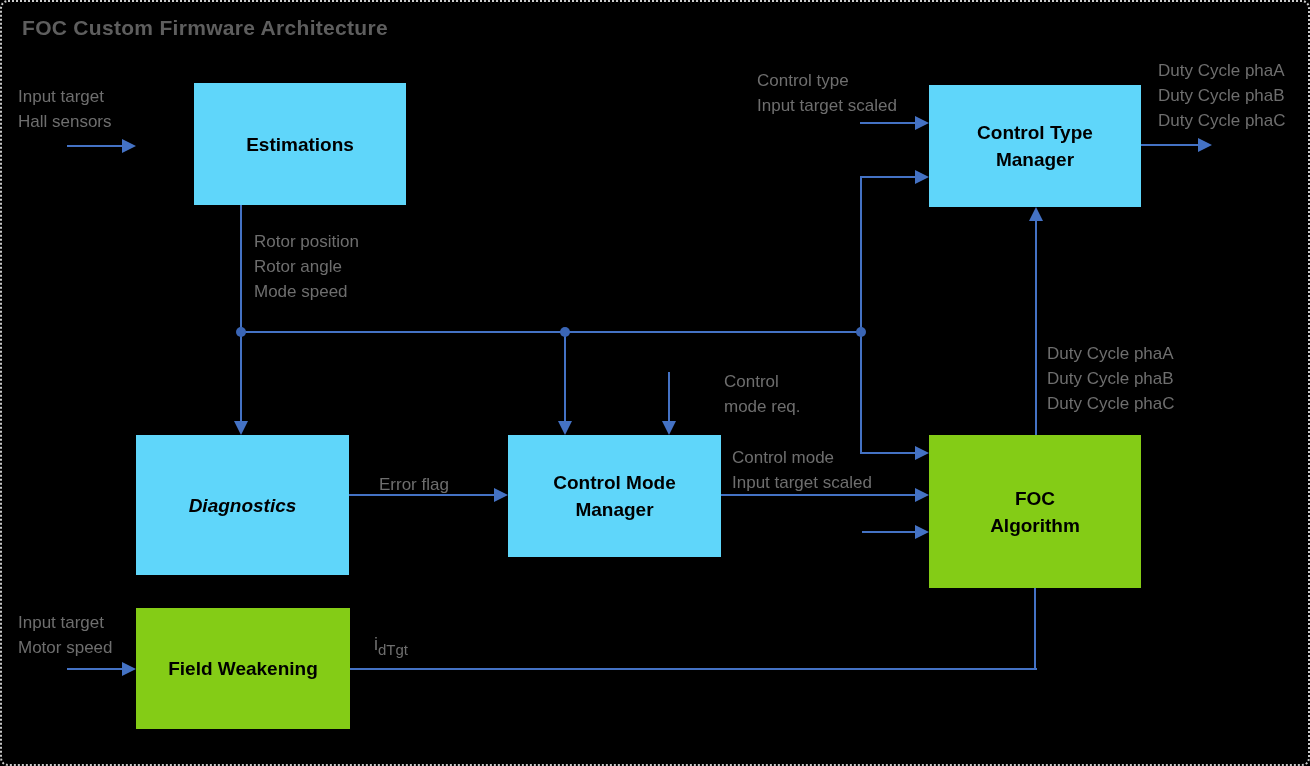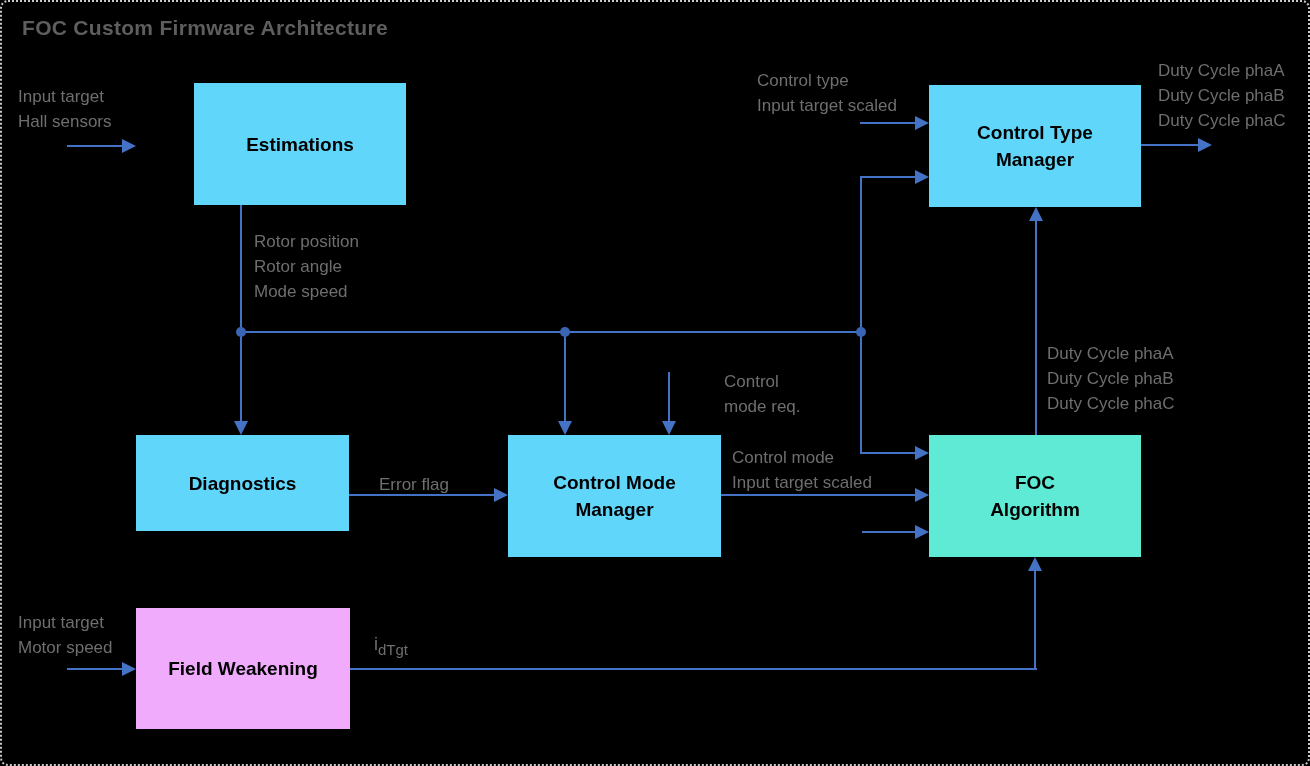--- a/index.html
+++ b/index.html
@@ -83,26 +83,26 @@
     <div class="arrow right" style="left: 913px; top: 486px;"></div>
     <div class="arrow right" style="left: 913px; top: 523px;"></div>
     <div class="arrow right" style="left: 120px; top: 660px;"></div>
     <div class="arrow up" style="left: 1026px; top: 555px;"></div>
     <div class="dot" style="left: 234px; top: 325px;"></div>
     <div class="dot" style="left: 558px; top: 325px;"></div>
     <div class="dot" style="left: 854px; top: 325px;"></div>
     <div class="node" style="left: 148px; top: 81px; width: 212px; height: 122px; background: rgb(95, 214, 250); margin-left: 44px;">Estimations</div>
     <div class="node" style="left: 927px; top: 83px; width: 212px; height: 122px; background: rgb(95, 214, 250);">Control Type
 Manager</div>
-    <div class="node" style="left: 134px; top: 433px; width: 213px; height: 96px; background: rgb(95, 214, 250);">Diagnostics</div>
+    <div class="node" style="left: 134px; top: 433px; width: 213px; height: 140px; background: rgb(95, 214, 250); font-style: italic;">Diagnostics</div>
     <div class="node" style="left: 506px; top: 433px; width: 213px; height: 122px; background: rgb(95, 214, 250);">Control Mode
 Manager</div>
-    <div class="node" style="left: 927px; top: 433px; width: 212px; height: 122px; background: #5eead4;">FOC
+    <div class="node" style="left: 927px; top: 433px; width: 212px; height: 153px; background: #84cc16;">FOC
 Algorithm</div>
-    <div class="node" style="left: 134px; top: 606px; width: 214px; height: 121px; background: #f0abfc;">Field Weakening</div>
+    <div class="node" style="left: 134px; top: 606px; width: 214px; height: 121px; background: #84cc16;">Field Weakening</div>
     <div class="flow-label" style="left: 16px; top: 82px;">Input target
 Hall sensors</div>
     <div class="flow-label" style="left: 252px; top: 227px;">Rotor position
 Rotor angle
 Mode speed</div>
     <div class="flow-label" style="left: 755px; top: 66px;">Control type
 Input target scaled</div>
     <div class="flow-label" style="left: 1156px; top: 56px;">Duty Cycle phaA
 Duty Cycle phaB
 Duty Cycle phaC</div>

